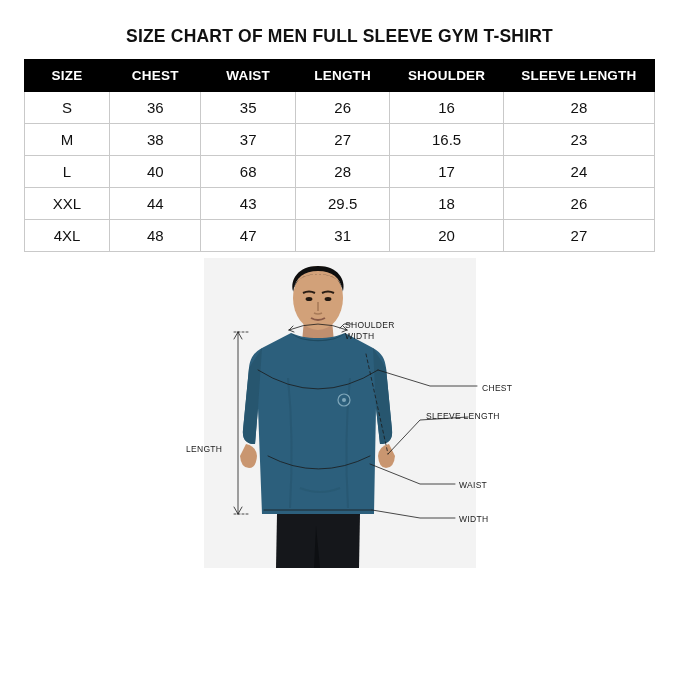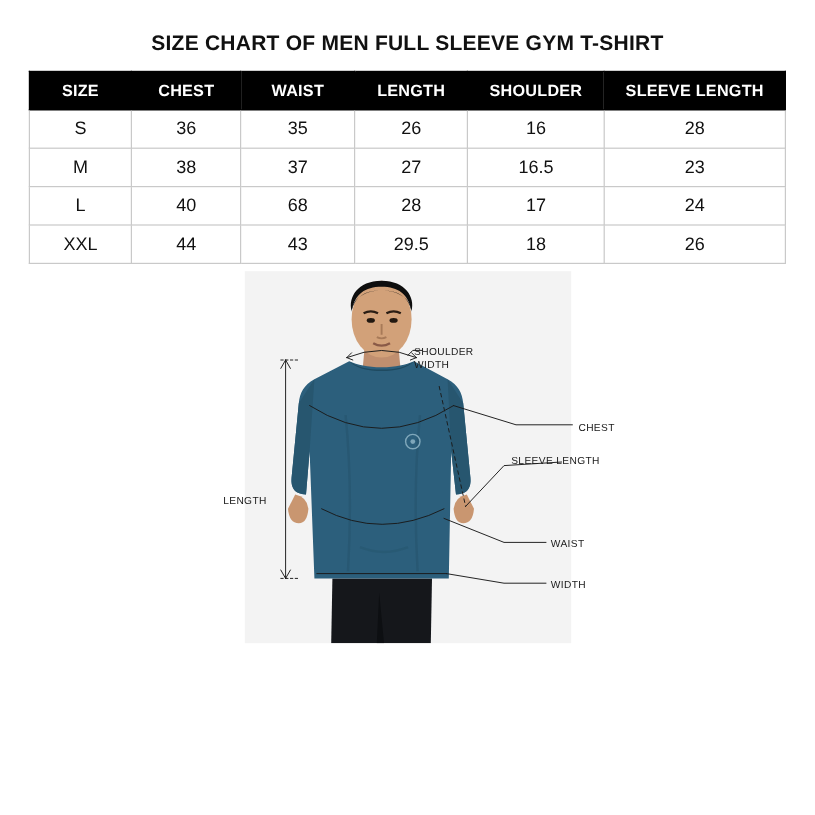--- a/index.html
+++ b/index.html
@@ -156,20 +156,28 @@
           <td>17</td>
           <td>24</td>
         </tr>
         <tr>
           <td>XXL</td>
           <td>44</td>
           <td>43</td>
           <td>29.5</td>
           <td>18</td>
           <td>26</td>
+        </tr>
+        <tr>
+          <td>4XL</td>
+          <td>48</td>
+          <td>47</td>
+          <td>31</td>
+          <td>20</td>
+          <td>27</td>
         </tr>
       </tbody>
     </table>
   </div>
 
   <div class="figure">
     <div class="photo-bg"></div>
 
     <svg class="overlay" viewBox="0 0 679 310">
 

